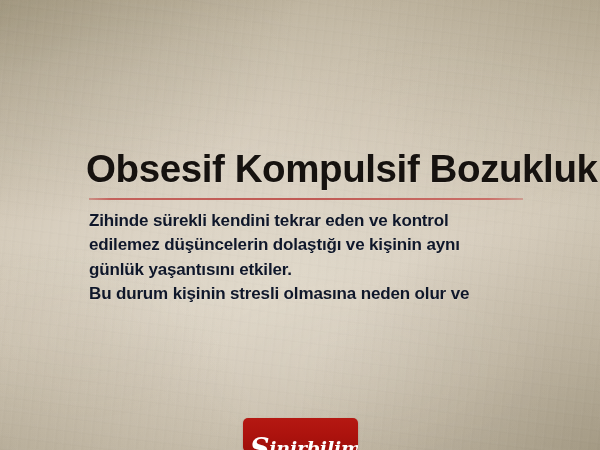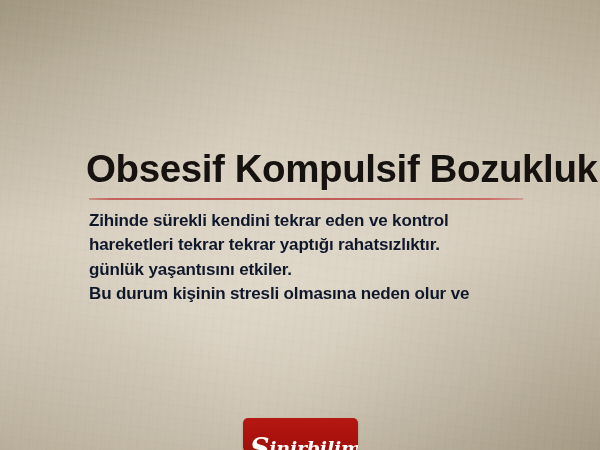--- a/index.html
+++ b/index.html
@@ -178,21 +178,21 @@
   <div class="wall-blotch"></div>
 
   <div class="panel">
 
     <div class="title">Obsesif Kompulsif Bozukluk</div>
 
     <div class="title-rule"></div>
 
     <div class="body-text">
       <span class="line">Zihinde sürekli kendini tekrar eden ve kontrol</span>
-      <span class="line">hareketleri tekrar tekrar yaptığı rahatsızlıktır.</span>
+      <span class="line">edilemez düşüncelerin dolaştığı ve kişinin aynı</span>
       <span class="line">günlük yaşantısını etkiler.</span>
       <span class="line">Bu durum kişinin stresli olmasına neden olur ve</span>
     </div>
 
     <div class="logo-badge">
       <div class="logo-text"><span class="swash">S</span><span>inirbilim</span></div>
     </div>
 
   </div>
 </div>

